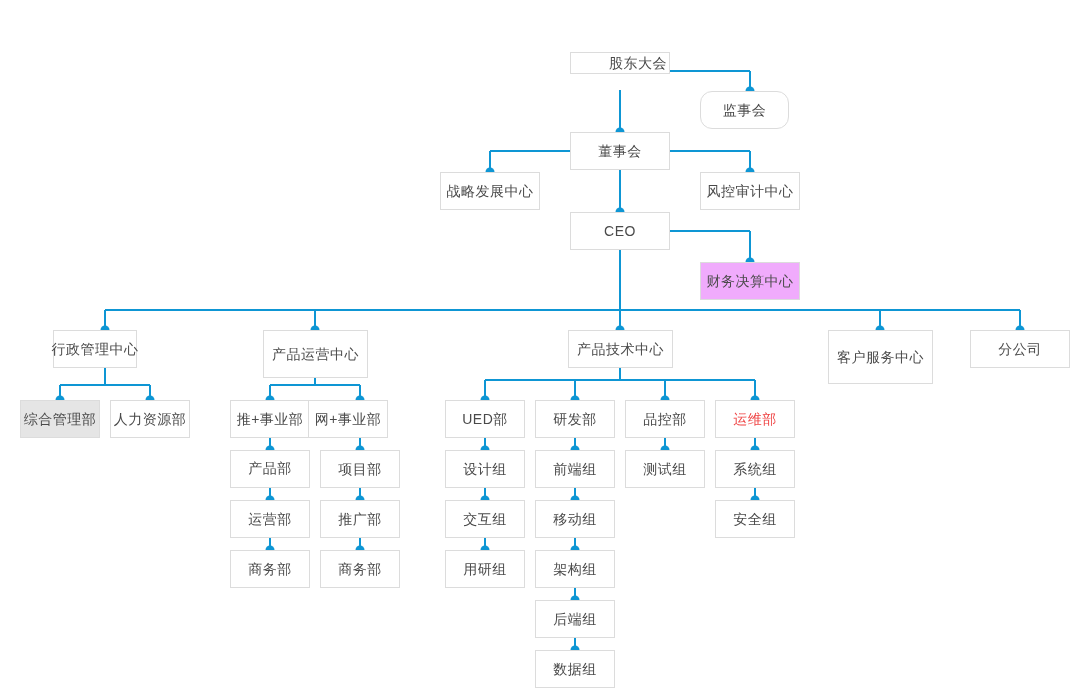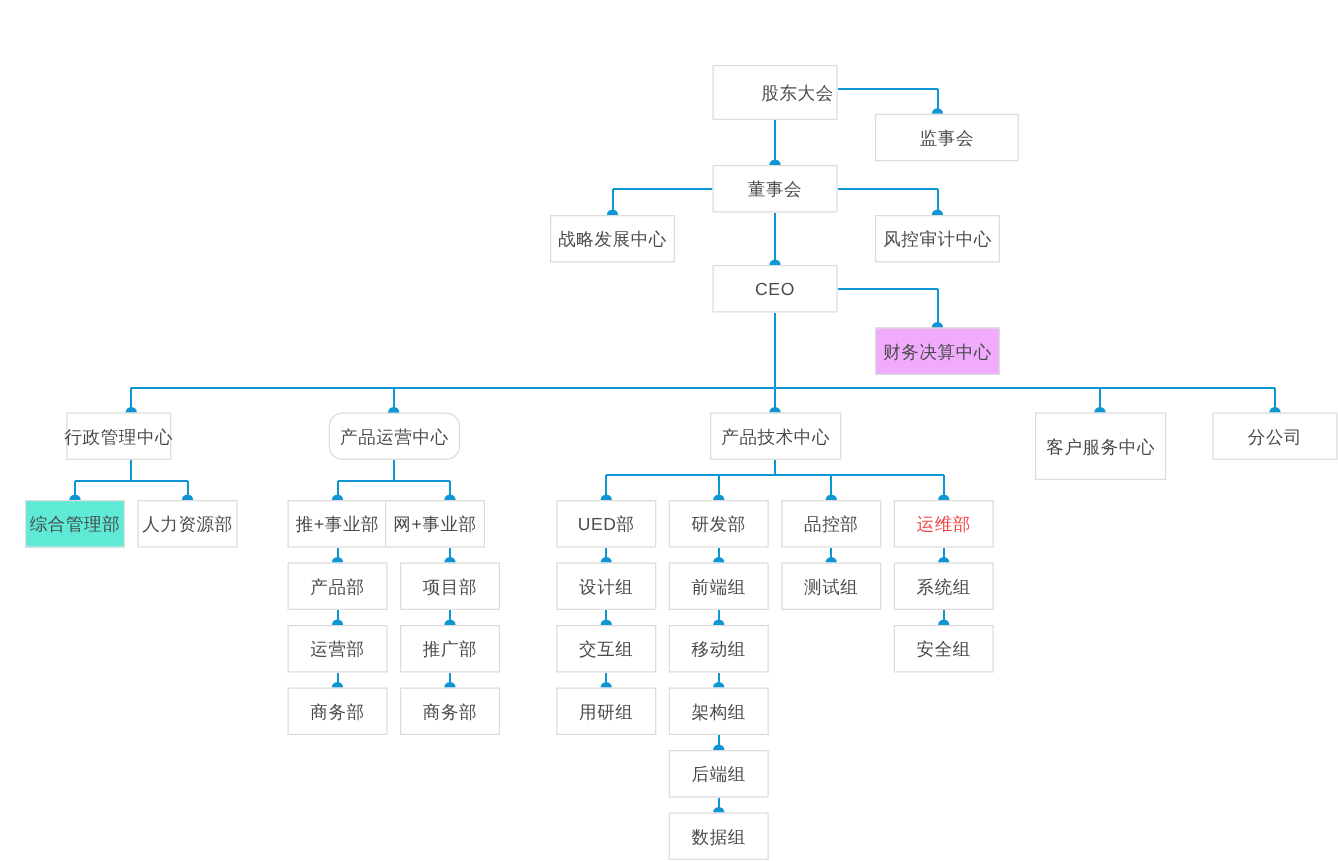--- a/index.html
+++ b/index.html
@@ -140,69 +140,69 @@
       <div class="dot" style="left: 575px; top: 450px; background: rgb(14, 150, 212);"></div>
       <div class="dot" style="left: 575px; top: 500px; background: rgb(14, 150, 212);"></div>
       <div class="dot" style="left: 575px; top: 550px; background: rgb(14, 150, 212);"></div>
       <div class="dot" style="left: 575px; top: 600px; background: rgb(14, 150, 212);"></div>
       <div class="dot" style="left: 575px; top: 650px; background: rgb(14, 150, 212);"></div>
       <div class="dot" style="left: 665px; top: 450px; background: rgb(14, 150, 212);"></div>
       <div class="dot" style="left: 755px; top: 450px; background: rgb(14, 150, 212);"></div>
       <div class="dot" style="left: 755px; top: 500px; background: rgb(14, 150, 212);"></div>
     </div>
   <div id="node-layer">
-      <div class="node" style="left: 570px; top: 52px; width: 100px; height: 44px; border-color: rgb(220, 220, 220); background: rgb(255, 255, 255); color: rgb(74, 74, 74); padding-left: 36px;">
+      <div class="node" style="left: 570px; top: 52px; width: 100px; height: 22px; border-color: rgb(220, 220, 220); background: rgb(255, 255, 255); color: rgb(74, 74, 74); padding-left: 36px;">
         <span class="node-label">股东大会</span>
       </div>
-      <div class="node" style="left: 700px; top: 91px; width: 115px; height: 38px; border-color: rgb(220, 220, 220); background: rgb(255, 255, 255); color: rgb(74, 74, 74);">
+      <div class="node" style="left: 700px; top: 91px; width: 89px; height: 38px; border-color: rgb(220, 220, 220); background: rgb(255, 255, 255); color: rgb(74, 74, 74); border-radius: 12px;">
         <span class="node-label">监事会</span>
       </div>
       <div class="node" style="left: 570px; top: 132px; width: 100px; height: 38px; border-color: rgb(220, 220, 220); background: rgb(255, 255, 255); color: rgb(74, 74, 74);">
         <span class="node-label">董事会</span>
       </div>
       <div class="node" style="left: 440px; top: 172px; width: 100px; height: 38px; border-color: rgb(220, 220, 220); background: rgb(255, 255, 255); color: rgb(74, 74, 74);">
         <span class="node-label">战略发展中心</span>
       </div>
       <div class="node" style="left: 700px; top: 172px; width: 100px; height: 38px; border-color: rgb(220, 220, 220); background: rgb(255, 255, 255); color: rgb(74, 74, 74);">
         <span class="node-label">风控审计中心</span>
       </div>
       <div class="node" style="left: 570px; top: 212px; width: 100px; height: 38px; border-color: rgb(220, 220, 220); background: rgb(255, 255, 255); color: rgb(74, 74, 74);">
         <span class="node-label">CEO</span>
       </div>
       <div class="node" style="left: 700px; top: 262px; width: 100px; height: 38px; border-color: rgb(220, 220, 220); background: #f0abfc; color: rgb(74, 74, 74);">
         <span class="node-label">财务决算中心</span>
       </div>
       <div class="node" style="left: 53px; top: 330px; width: 84px; height: 38px; border-color: rgb(220, 220, 220); background: rgb(255, 255, 255); color: rgb(74, 74, 74);">
         <span class="node-label">行政管理中心</span>
       </div>
-      <div class="node" style="left: 263px; top: 330px; width: 105px; height: 38px; border-color: rgb(220, 220, 220); background: rgb(255, 255, 255); color: rgb(74, 74, 74); border-radius: 11px;">
+      <div class="node" style="left: 263px; top: 330px; width: 105px; height: 48px; border-color: rgb(220, 220, 220); background: rgb(255, 255, 255); color: rgb(74, 74, 74);">
         <span class="node-label">产品运营中心</span>
       </div>
       <div class="node" style="left: 568px; top: 330px; width: 105px; height: 38px; border-color: rgb(220, 220, 220); background: rgb(255, 255, 255); color: rgb(74, 74, 74);">
         <span class="node-label">产品技术中心</span>
       </div>
       <div class="node" style="left: 828px; top: 330px; width: 105px; height: 54px; border-color: rgb(220, 220, 220); background: rgb(255, 255, 255); color: rgb(74, 74, 74);">
         <span class="node-label">客户服务中心</span>
       </div>
       <div class="node" style="left: 970px; top: 330px; width: 100px; height: 38px; border-color: rgb(220, 220, 220); background: rgb(255, 255, 255); color: rgb(74, 74, 74);">
         <span class="node-label">分公司</span>
       </div>
-      <div class="node" style="left: 20px; top: 400px; width: 80px; height: 38px; border-color: rgb(220, 220, 220); background: #5eead4; color: rgb(74, 74, 74);">
+      <div class="node" style="left: 20px; top: 400px; width: 80px; height: 38px; border-color: rgb(220, 220, 220); background: #e5e5e5; color: rgb(74, 74, 74);">
         <span class="node-label">综合管理部</span>
       </div>
       <div class="node" style="left: 110px; top: 400px; width: 80px; height: 38px; border-color: rgb(220, 220, 220); background: rgb(255, 255, 255); color: rgb(74, 74, 74);">
         <span class="node-label">人力资源部</span>
       </div>
       <div class="node" style="left: 230px; top: 400px; width: 80px; height: 38px; border-color: rgb(220, 220, 220); background: rgb(255, 255, 255); color: rgb(74, 74, 74);">
         <span class="node-label">推+事业部</span>
       </div>
       <div class="node" style="left: 308px; top: 400px; width: 80px; height: 38px; border-color: rgb(220, 220, 220); background: rgb(255, 255, 255); color: rgb(74, 74, 74);">
         <span class="node-label">网+事业部</span>
       </div>
-      <div class="node" style="left: 230px; top: 450px; width: 80px; height: 38px; border-color: rgb(220, 220, 220); background: rgb(255, 255, 255); color: rgb(74, 74, 74);">
+      <div class="node" style="left: 230px; top: 450px; width: 80px; height: 38px; border-color: rgb(220, 220, 220); background: rgb(255, 255, 255); color: rgb(74, 74, 74); font-family: Liberation Serif, serif;">
         <span class="node-label">产品部</span>
       </div>
       <div class="node" style="left: 320px; top: 450px; width: 80px; height: 38px; border-color: rgb(220, 220, 220); background: rgb(255, 255, 255); color: rgb(74, 74, 74);">
         <span class="node-label">项目部</span>
       </div>
       <div class="node" style="left: 230px; top: 500px; width: 80px; height: 38px; border-color: rgb(220, 220, 220); background: rgb(255, 255, 255); color: rgb(74, 74, 74);">
         <span class="node-label">运营部</span>
       </div>
       <div class="node" style="left: 320px; top: 500px; width: 80px; height: 38px; border-color: rgb(220, 220, 220); background: rgb(255, 255, 255); color: rgb(74, 74, 74);">
         <span class="node-label">推广部</span>

